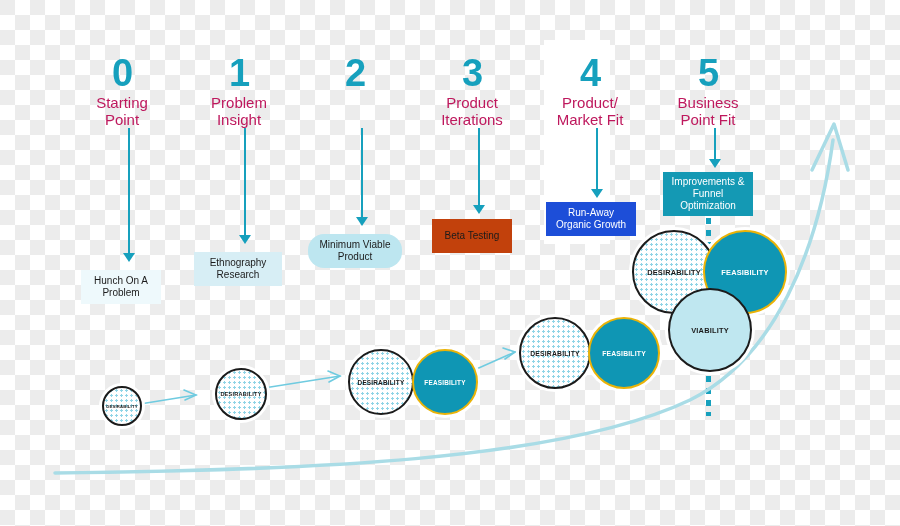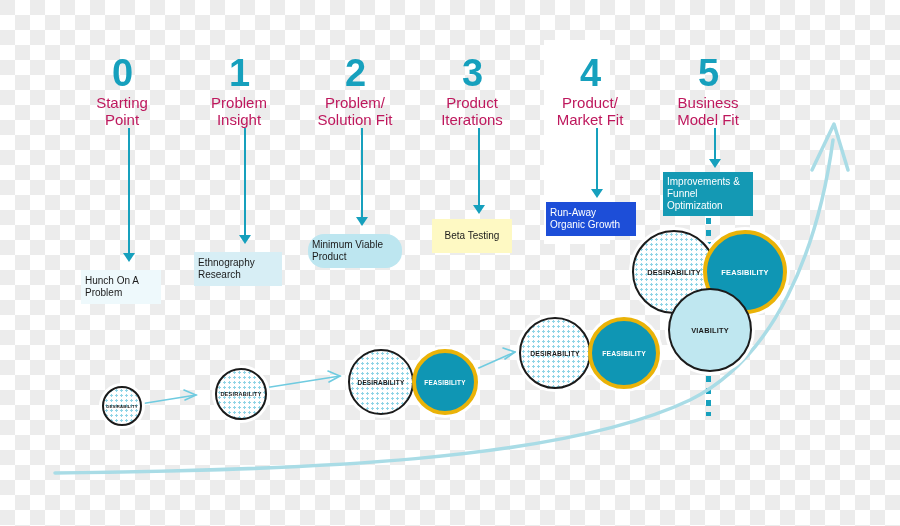--- a/index.html
+++ b/index.html
@@ -36,21 +36,21 @@
   }
   .darrow .head{
     position:absolute;left:50%;bottom:0;margin-left:-6px;
     width:0;height:0;border-left:6px solid transparent;
     border-right:6px solid transparent;border-top:9px solid #16a0bd;
   }
 
   
   .lbox{
     position:absolute;display:flex;align-items:center;justify-content:center;
-    text-align:left;font-size:10px;line-height:12px;color:#1b1b1b;
+    text-align:center;font-size:10px;line-height:12px;color:#1b1b1b;
     padding:3px 4px;box-sizing:border-box;
   }
   .lbox.solid{color:#ffffff;}
 
   
   .circ{
     position:absolute;border-radius:50%;box-sizing:border-box;
     display:flex;align-items:center;justify-content:center;
   }
   .circ span{
@@ -58,21 +58,21 @@
     position:relative;z-index:3;
   }
   .c-des{
     border:2px solid #1b1b1b;
     background-color:#ffffff;
     background-image:radial-gradient(#8fd4e6 32%, transparent 33%);
     background-size:5px 5px;
     color:#1b1b1b;
   }
   .c-fea{
-    border:4px solid #eab308;
+    border:2px solid #eab308;
     background:#0f96b4;
     color:#ffffff;
   }
   .c-via{
     border:2px solid #1b1b1b;
     background:#bfe7f0;
     color:#1b1b1b;
   }
   .halo{
     position:absolute;border-radius:50%;background:#ffffff;
@@ -105,24 +105,20 @@
   <div class="step" style="left:164px;top:55px;">
     <div class="num">1</div>
     <div class="title">
       <div>Problem</div>
       <div>Insight</div>
     </div>
   </div>
 
   <div class="step" style="left:280px;top:55px;">
     <div class="num">2</div>
-    <div class="title">
-      <div>Problem/</div>
-      <div>Solution Fit</div>
-    </div>
   </div>
 
   <div class="step" style="left:397px;top:55px;">
     <div class="num">3</div>
     <div class="title">
       <div>Product</div>
       <div>Iterations</div>
     </div>
   </div>
 
@@ -131,21 +127,21 @@
     <div class="title">
       <div>Product/</div>
       <div>Market Fit</div>
     </div>
   </div>
 
   <div class="step" style="left:633px;top:55px;">
     <div class="num">5</div>
     <div class="title">
       <div>Business</div>
-      <div>Model Fit</div>
+      <div>Point Fit</div>
     </div>
   </div>
 
   <div class="darrow" style="left:122px;top:128px;width:14px;height:134px;">
     <div class="shaft" style="height:125px;"></div>
     <div class="head"></div>
   </div>
   <div class="darrow" style="left:238px;top:128px;width:14px;height:116px;">
     <div class="shaft" style="height:107px;"></div>
     <div class="head"></div>
@@ -166,21 +162,21 @@
     <div class="shaft" style="height:31px;"></div>
     <div class="head"></div>
   </div>
 
   <div class="lbox" style="left:81px;top:270px;width:80px;height:34px;background:#eef9fc;">Hunch On A Problem</div>
 
   <div class="lbox" style="left:194px;top:252px;width:88px;height:34px;background:#d7eef5;">Ethnography Research</div>
 
   <div class="lbox" style="left:308px;top:234px;width:94px;height:34px;background:#bde6f0;border-radius:16px;">Minimum Viable Product</div>
 
-  <div class="lbox" style="left:432px;top:219px;width:80px;height:34px;background:#fef9c3;">Beta Testing</div>
+  <div class="lbox" style="left:432px;top:219px;width:80px;height:34px;background:#c2410c;">Beta Testing</div>
 
   <div class="lbox solid" style="left:546px;top:202px;width:90px;height:34px;background:#1d4ed8;">Run-Away Organic Growth</div>
 
   <div class="lbox solid" style="left:663px;top:172px;width:90px;height:44px;background:#1499b4;">Improvements &amp; Funnel Optimization</div>
 
   <div class="vdots" style="left:706px;top:218px;height:26px;"></div>
   <div class="vdots" style="left:706px;top:352px;height:64px;"></div>
 
   <svg class="overlay" viewBox="0 0 900 526">
 

